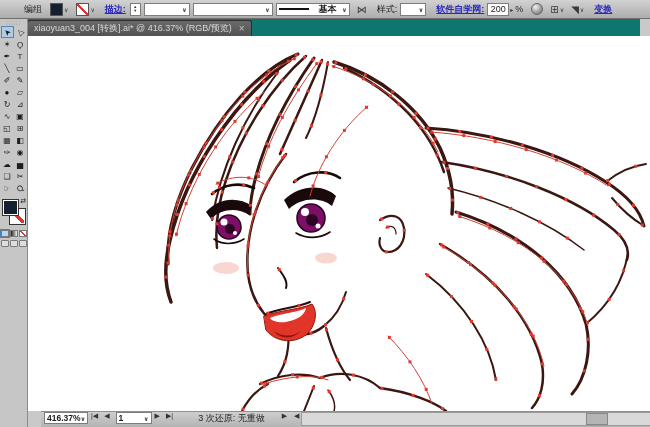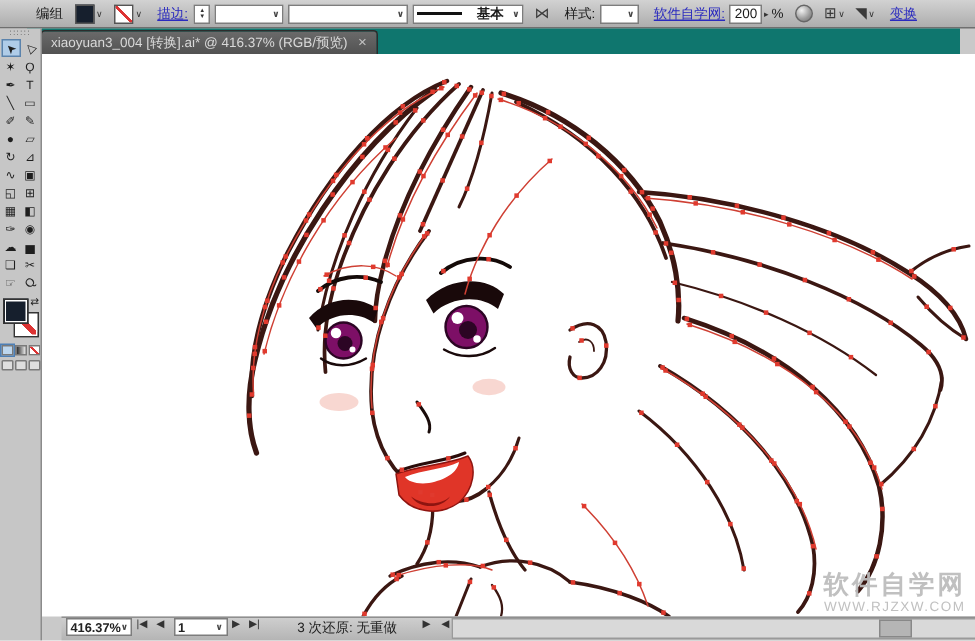--- a/index.html
+++ b/index.html
@@ -6,21 +6,21 @@
   body{width:650px;height:427px;position:relative;overflow:hidden;
        font-family:"Liberation Sans","DejaVu Sans",sans-serif;
        background:#c9c9c9;-webkit-font-smoothing:antialiased;}
 
   
   .control-bar{position:absolute;left:0;top:0;width:650px;height:19px;
     background:linear-gradient(#d2d2d2,#adadad);border-bottom:1px solid #6f6f6f;
     display:flex;align-items:center;font-size:9px;color:#1c1c1c;box-sizing:border-box;padding-left:24px;}
   .cb-gap{width:10px;}
   .cb-label{white-space:nowrap;}
-  .cb-link{color:#2a2abf;text-decoration:underline;white-space:nowrap;cursor:pointer;}
+  .cb-link{color:#2a2abf;text-decoration:underline;white-space:nowrap;cursor:pointer;font-weight:bold;}
   .swatch{width:13px;height:13px;border:1px solid #555;box-sizing:border-box;margin-left:8px;}
   .swatch.fill{background:#161f2d;}
   .swatch.none{background:
      linear-gradient(45deg,transparent 44%,#d33 44%,#d33 56%,transparent 56%),#fff;}
   .mini-arrow{font-size:6px;color:#333;margin-left:1px;}
   .combo{background:#fff;border:1px solid #7d7d7d;height:13px;box-sizing:border-box;
     display:flex;align-items:center;justify-content:space-between;padding:0 2px;margin-left:3px;font-weight:bold;}
   .combo .ca{font-size:6px;color:#444;}
   .stepper{width:11px;height:13px;background:#fff;border:1px solid #7d7d7d;box-sizing:border-box;
     display:flex;flex-direction:column;align-items:center;justify-content:center;font-size:4px;line-height:4px;color:#333;margin-left:4px;}
@@ -519,24 +519,20 @@
       <rect x="337.0" y="69.8" width="3" height="3" fill="#e03a2e"></rect>
       <rect x="314.9" y="92.9" width="3" height="3" fill="#e03a2e"></rect>
       <rect x="296.9" y="119.3" width="3" height="3" fill="#e03a2e"></rect>
       <rect x="283.6" y="148.4" width="3" height="3" fill="#e03a2e"></rect>
       <rect x="359.9" y="299.9" width="3" height="3" fill="#e03a2e"></rect>
       <rect x="380.5" y="324.4" width="3" height="3" fill="#e03a2e"></rect>
       <rect x="396.7" y="351.9" width="3" height="3" fill="#e03a2e"></rect>
       <rect x="236.4" y="345.9" width="3" height="3" fill="#e03a2e"></rect>
       <rect x="267.7" y="339.4" width="3" height="3" fill="#e03a2e"></rect>
     </svg>
-  <div class="watermark">
-    <div class="l1">软件自学网</div>
-    <div class="l2">WWW.RJZXW.COM</div>
-  </div>
 </div>
 
 <div class="status-bar">
   <span class="combo" style="width:44px;margin-left:3px;">
     <span>416.37%</span>
     <span class="ca">∨</span>
   </span>
   <span class="navg">|◀</span>
   <span class="navg">◀</span>
   <span class="combo" style="width:36px;">

